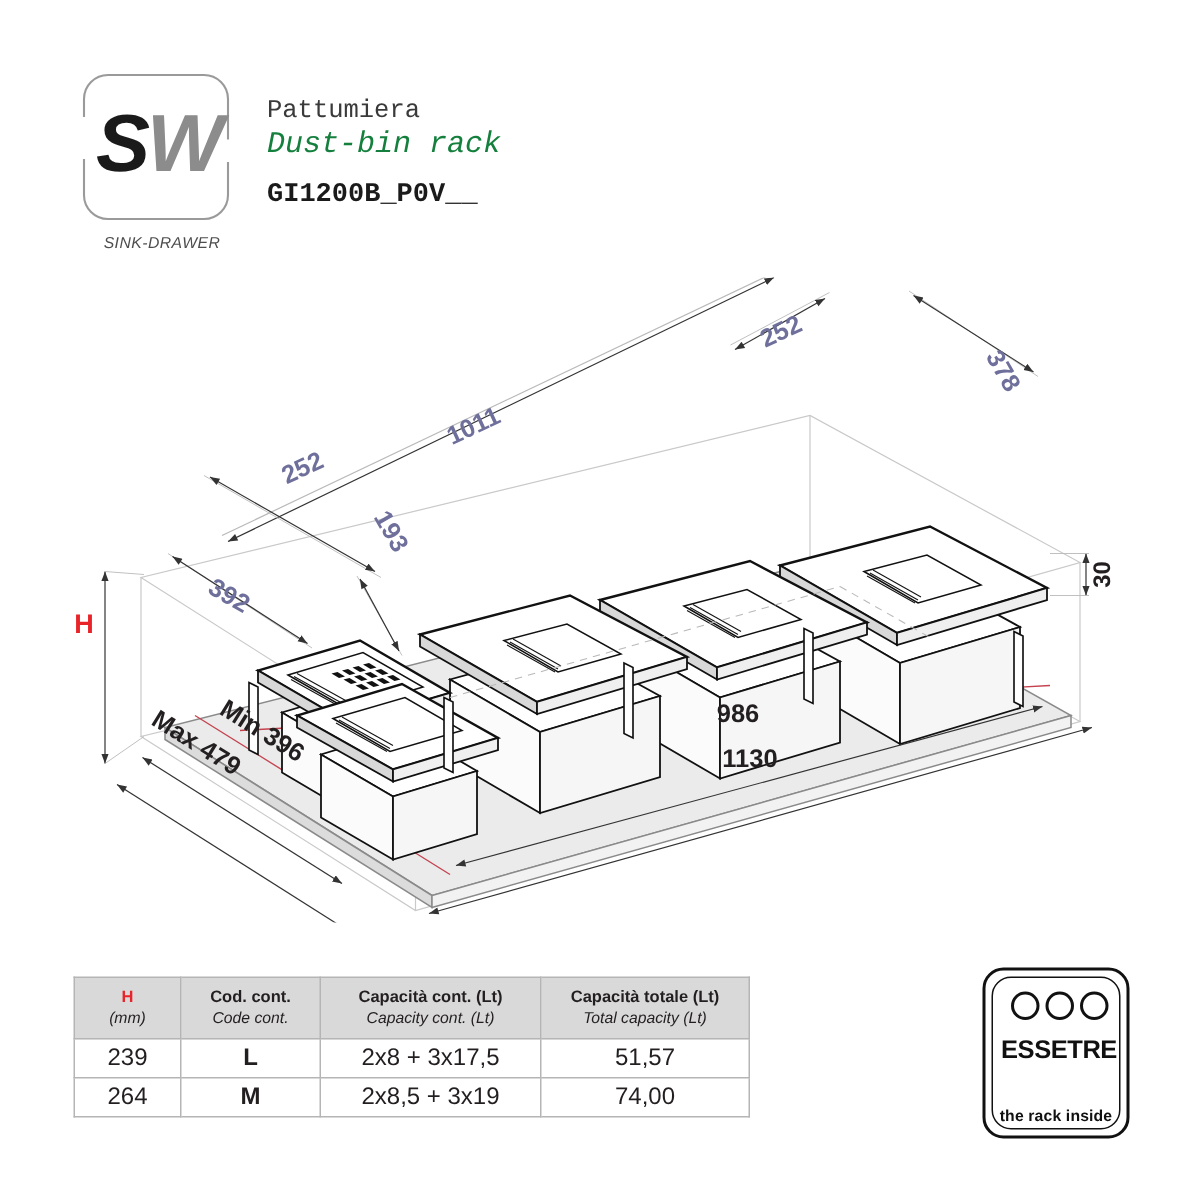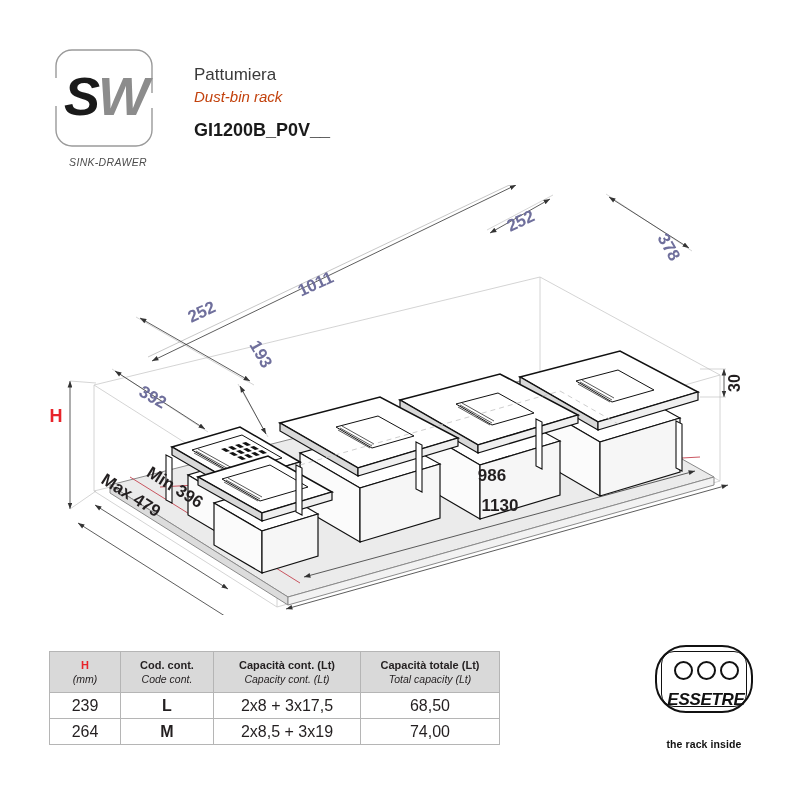--- a/index.html
+++ b/index.html
@@ -54,32 +54,33 @@
     left: 0px; top: 108px;
     width: 120px;
     text-align: center;
     font-size: 10.5px;
     letter-spacing: 0.3px;
     color: #4d4d4d;
   }
 
   #title-block {
     position: absolute;
-    left: 194px; top: 64px;
+    left: 178px; top: 64px;
     width: 420px;
+    font-family: Liberation Mono, monospace;
   }
   #title-it {
     font-size: 17px;
     color: #3a3a3a;
     line-height: 22px;
     font-weight: 400;
   }
   #title-en {
-    font-size: 15px;
-    color: #c2410c;
+    font-size: 20px;
+    color: #15803d;
     font-style: italic;
     line-height: 22px;
   }
   #title-code {
     font-size: 18px;
     font-weight: bold;
     color: #1a1a1a;
     line-height: 36px;
     margin-top: 4px;
     letter-spacing: 0px;
@@ -137,25 +138,24 @@
   #essetre-block {
     position: absolute;
     left: 645px; top: 645px;
     width: 120px;
     height: 112px;
   }
   #essetre-frame {
     position: absolute;
     left: 10px; top: 0;
     width: 98px;
-    height: 68px;
+    height: 114px;
     border: 2.5px solid #111;
-    border-radius: 31px;
+    border-radius: 14px;
     box-sizing: border-box;
-    font-style: italic;
   }
   #essetre-frame-inner {
     position: absolute;
     left: 4px; top: 4px;
     right: 4px; bottom: 4px;
     border: 1.2px solid #111;
     border-radius: 13px;
   }
   #essetre-dots {
     position: absolute;
@@ -420,21 +420,21 @@
         <span>Capacità totale (Lt)</span>
         <span class="en">Total capacity (Lt)</span>
       </th>
     </tr>
   </thead>
   <tbody>
     <tr>
       <td>239</td>
       <td class="code-cell">L</td>
       <td>2x8 + 3x17,5</td>
-      <td>68,50</td>
+      <td>51,57</td>
     </tr>
     <tr>
       <td>264</td>
       <td class="code-cell">M</td>
       <td>2x8,5 + 3x19</td>
       <td>74,00</td>
     </tr>
   </tbody>
 </table>
 

